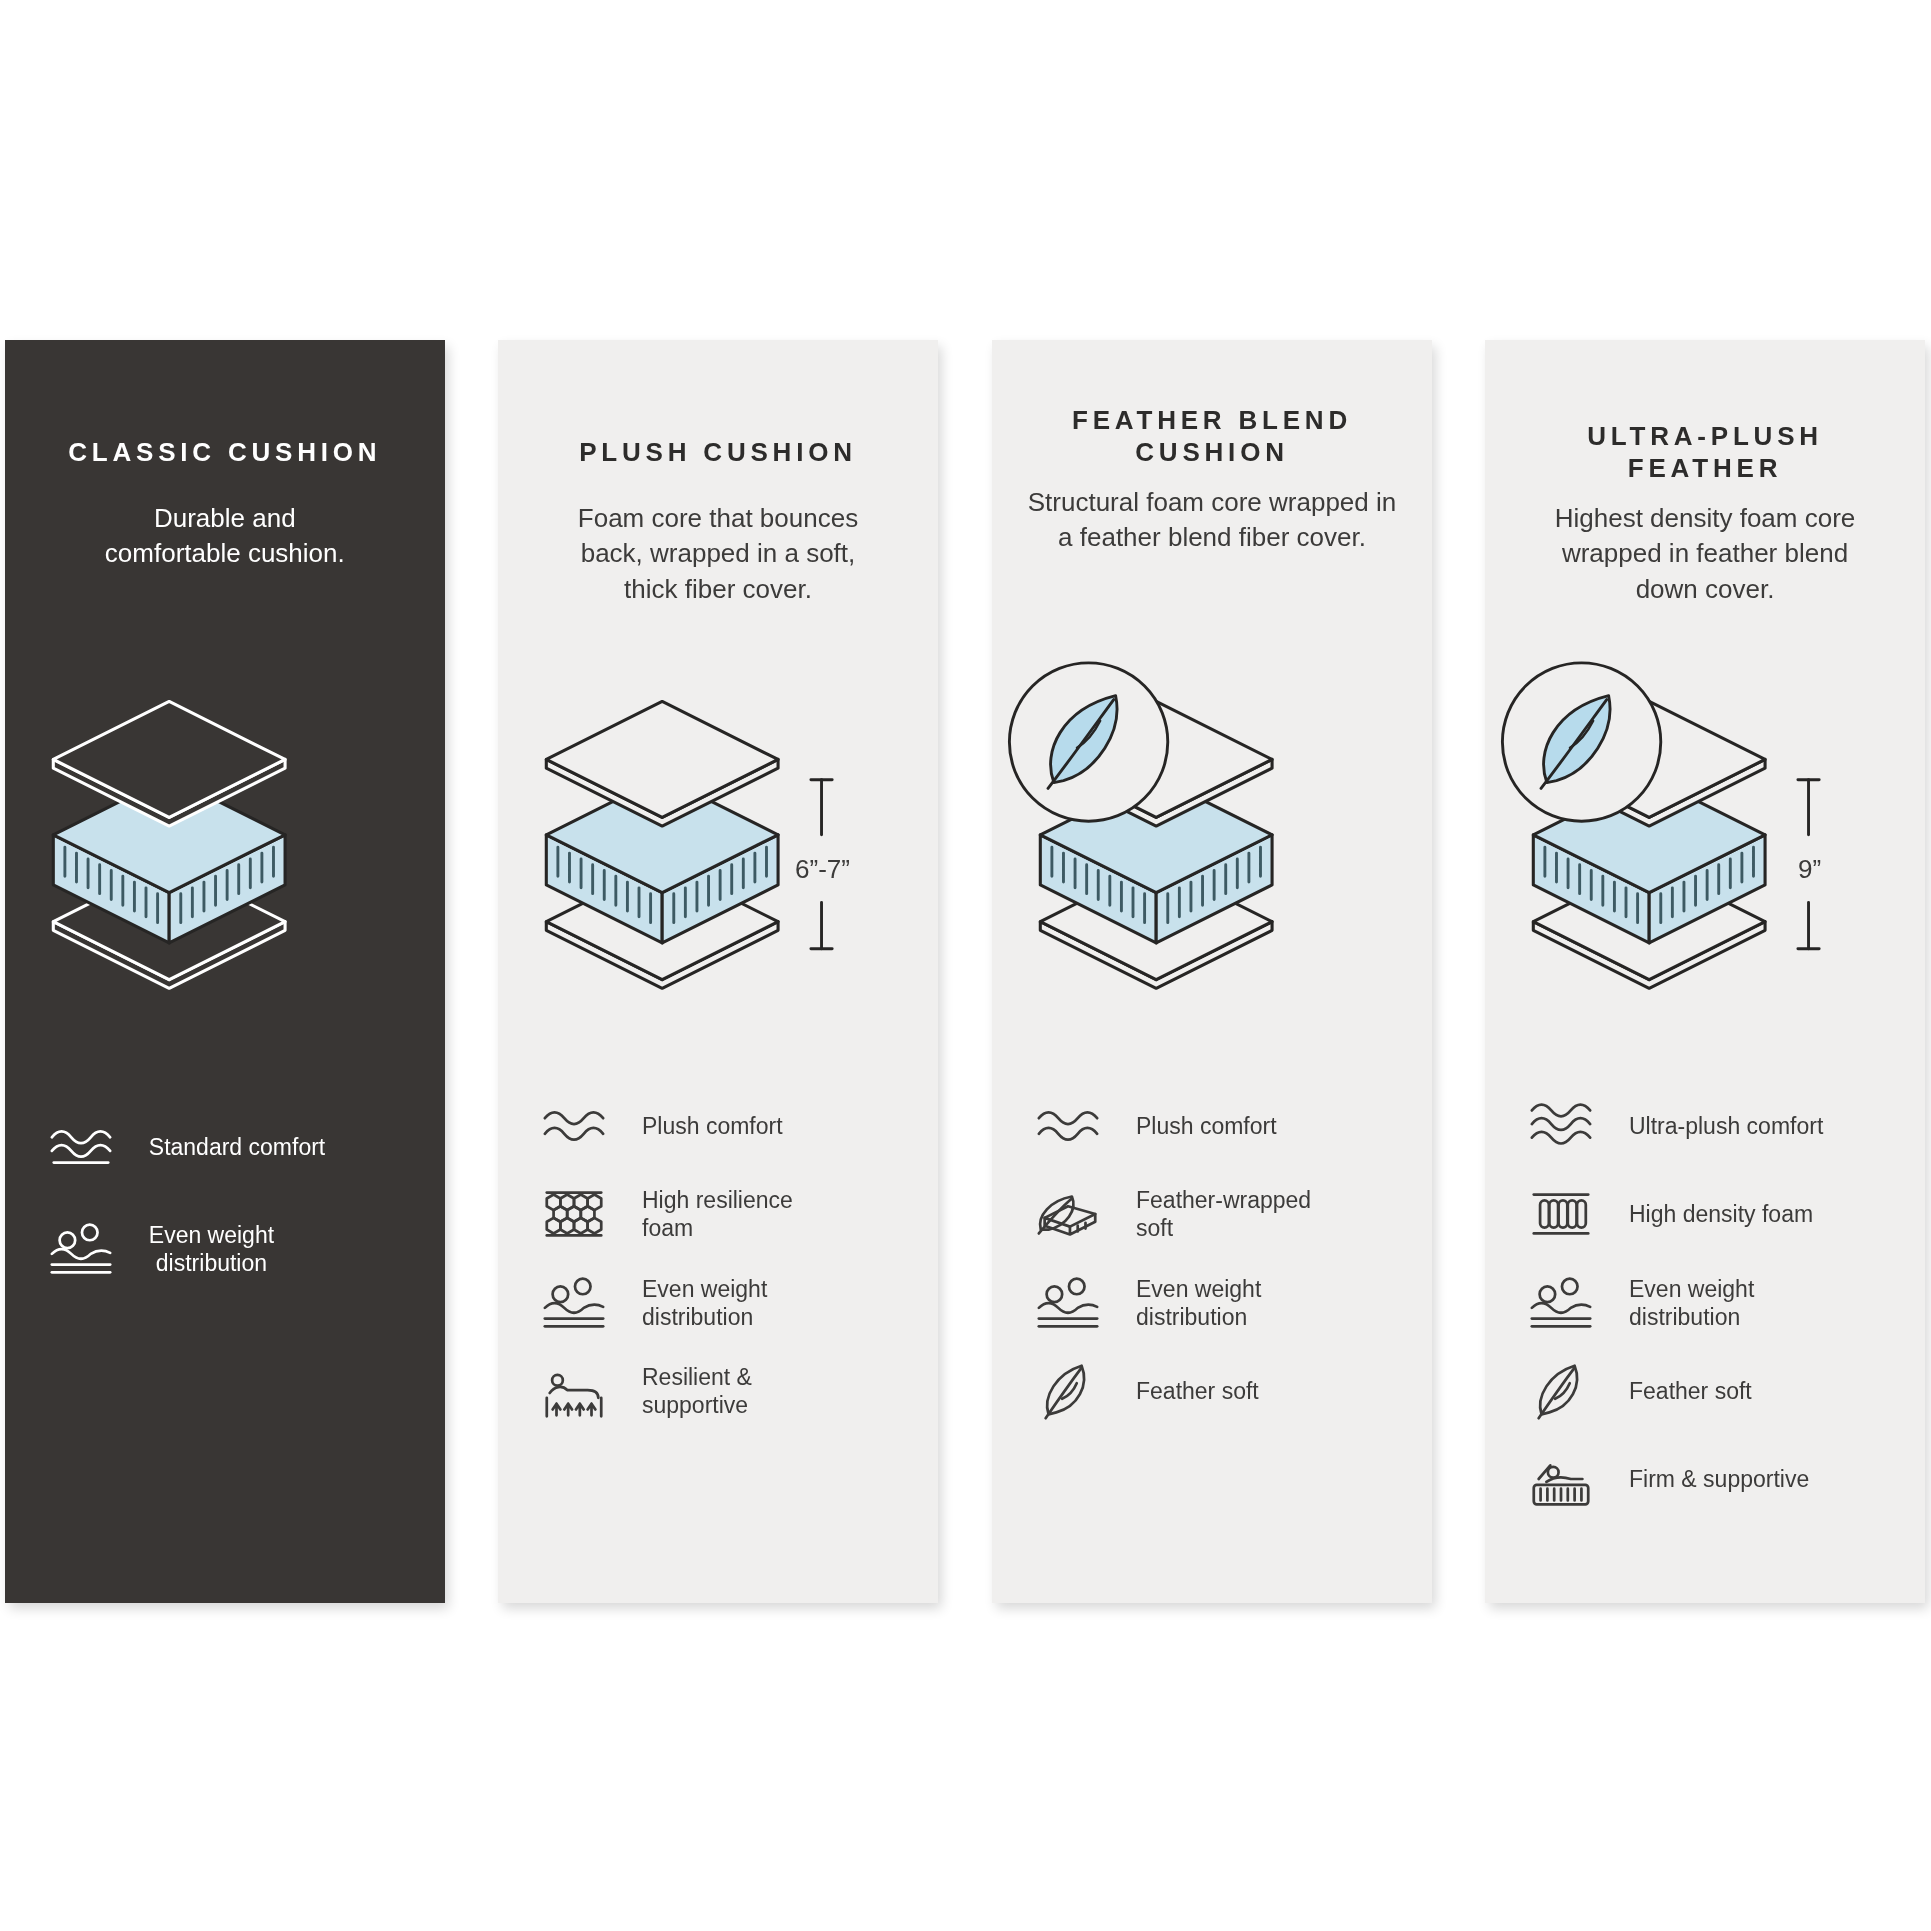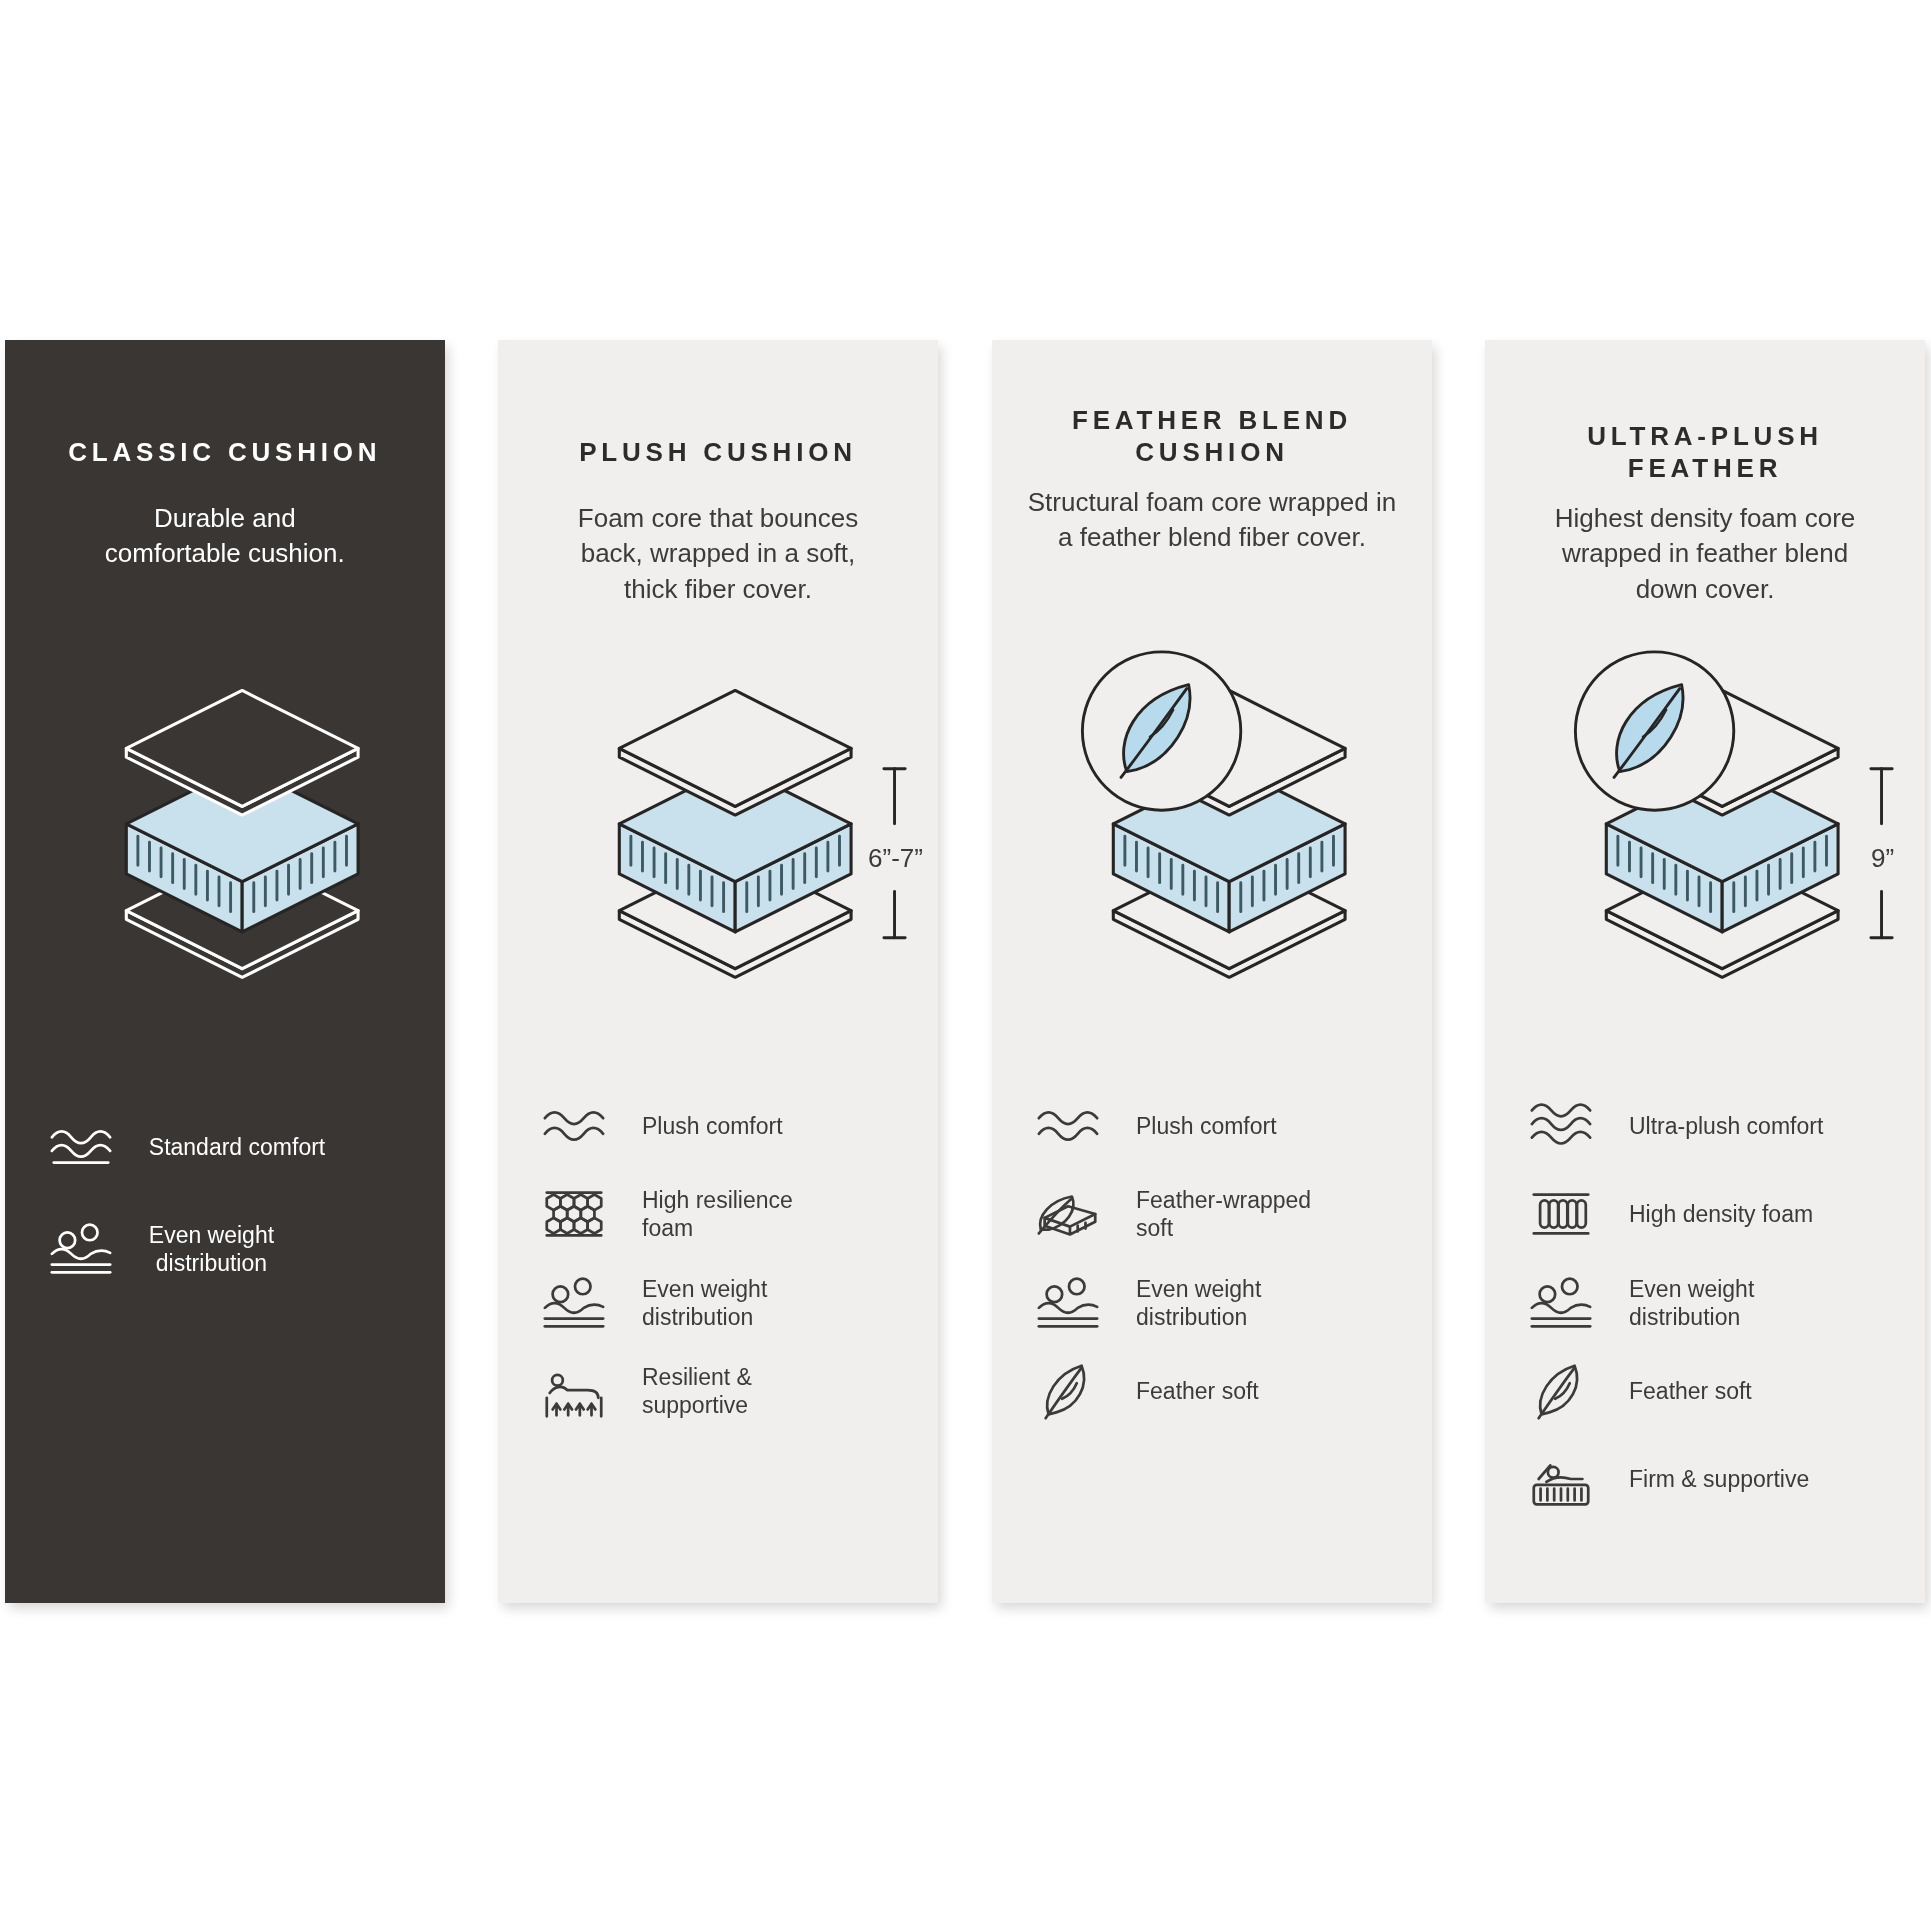--- a/index.html
+++ b/index.html
@@ -20,21 +20,21 @@
     margin:77px auto 0;height:70px;max-width:406px;
     display:flex;align-items:center;justify-content:center;
     font-weight:bold;font-size:26px;letter-spacing:4.8px;
     text-align:center;line-height:1.25;white-space:pre-line;
   }
   .panel.light .title{color:#2d2c2b;}
   .desc{
     margin:13.5px auto 0;text-align:center;font-size:26px;line-height:1.38;
     white-space:pre-line;max-width:386px;
   }
-  .diagram{position:absolute;top:308px;left:0;right:0;display:flex;justify-content:flex-end;}
+  .diagram{position:absolute;top:319px;left:0;right:0;display:flex;justify-content:flex-start;}
   .features{position:absolute;top:751px;left:41px;right:23px;}
   .panel.dark .features{top:772px;}
   .feature{display:flex;align-items:center;min-height:70px;margin-bottom:18.3px;}
   .panel.dark .feature{margin-bottom:32px;text-align:center;}
   .f-icon{width:70px;height:70px;flex:0 0 70px;margin-right:33px;}
   .f-label{font-size:23px;line-height:1.22;white-space:pre-line;}
   svg text{font-family:"Liberation Sans","DejaVu Sans",sans-serif;}
 </style>
 </head>
 <body>

